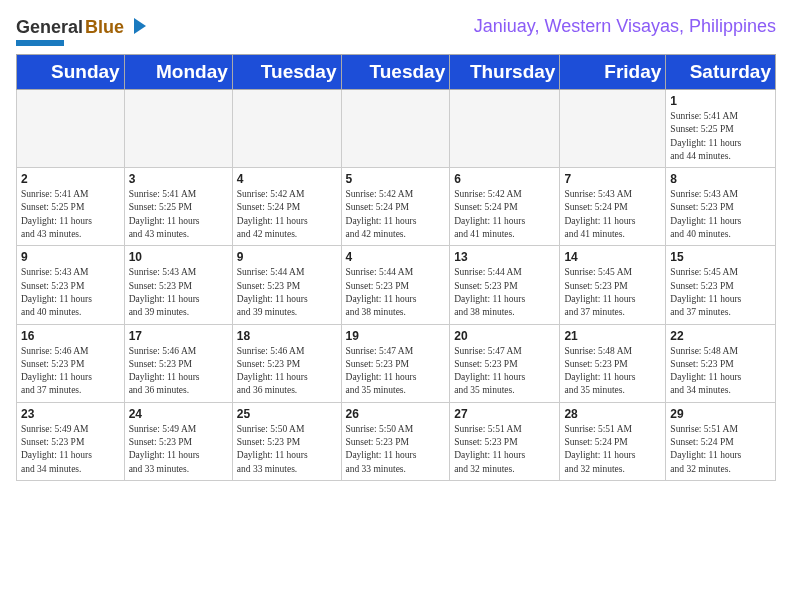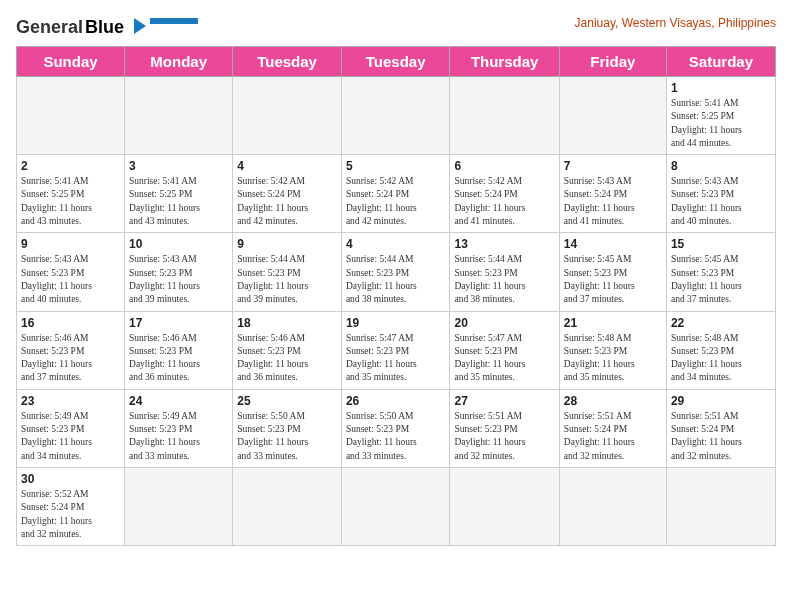--- a/index.html
+++ b/index.html
@@ -11,21 +11,21 @@
       padding: 16px;
     }
     .header-area {
       display: flex;
       justify-content: space-between;
       align-items: flex-start;
       margin-bottom: 8px;
     }
     .logo {
       display: flex;
-      flex-direction: row;
+      flex-direction: column;
       align-items: flex-start;
     }
     .logo-text {
       font-size: 18px;
       font-weight: bold;
       color: #333;
     }
     .logo-blue-bar {
       width: 48px;
       height: 6px;
@@ -34,35 +34,35 @@
     }
     .title-area {
       text-align: right;
     }
     .month-title {
       font-size: 36px;
       font-weight: bold;
       color: #222;
     }
     .location-subtitle {
-      font-size: 12px;
-      color: #c2410c;
+      font-size: 18px;
+      color: #8b5cf6;
     }
     .calendar-table {
       width: 100%;
       border-collapse: collapse;
       border: 1px solid #ccc;
     }
     .calendar-table th {
-      background: #ec4899;
+      background: #1d4ed8;
       color: #fff;
-      font-size: 15px;
+      font-size: 19px;
       font-weight: bold;
       padding: 6px 4px;
-      text-align: center;
+      text-align: right;
       border: 1px solid #aaa;
     }
     .calendar-table td {
       vertical-align: top;
       border: 1px solid #ccc;
       padding: 4px;
       width: 113px;
       min-height: 80px;
       font-size: 9.5px;
       color: #333;
@@ -83,21 +83,21 @@
       font-family: Liberation Serif, serif;
     }
   </style>
 </head>
 <body>
 
 <div class="header-area">
   <div class="logo">
     <div style="display:flex;align-items:center;gap:2px;">
       <span class="logo-text">General</span>
-      <span class="logo-text" style="color:#000000;">Blue</span>
+      <span class="logo-text" style="color:#a16207;">Blue</span>
 
       <svg width="22" height="22" viewBox="0 0 22 22" style="margin-left:2px;">
         <polygon points="6,18 18,10 6,2" fill="#1a7abf"></polygon>
       </svg>
     </div>
     <div class="logo-blue-bar"></div>
   </div>
   <div class="title-area">
     <div class="location-subtitle">Janiuay, Western Visayas, Philippines</div>
   </div>
@@ -328,29 +328,14 @@
 and 32 minutes.</div>
         </td>
         <td>
           <span class="day-number">29</span>
           <div class="cell-content" style="white-space: pre-line;">Sunrise: 5:51 AM
 Sunset: 5:24 PM
 Daylight: 11 hours
 and 32 minutes.</div>
         </td>
       </tr>
-      <tr>
-        <td>
-          <span class="day-number">30</span>
-          <div class="cell-content" style="white-space: pre-line;">Sunrise: 5:52 AM
-Sunset: 5:24 PM
-Daylight: 11 hours
-and 32 minutes.</div>
-        </td>
-        <td class="empty"></td>
-        <td class="empty"></td>
-        <td class="empty"></td>
-        <td class="empty"></td>
-        <td class="empty"></td>
-        <td class="empty"></td>
-      </tr>
     </tbody>
 </table>
 
 </body></html>

